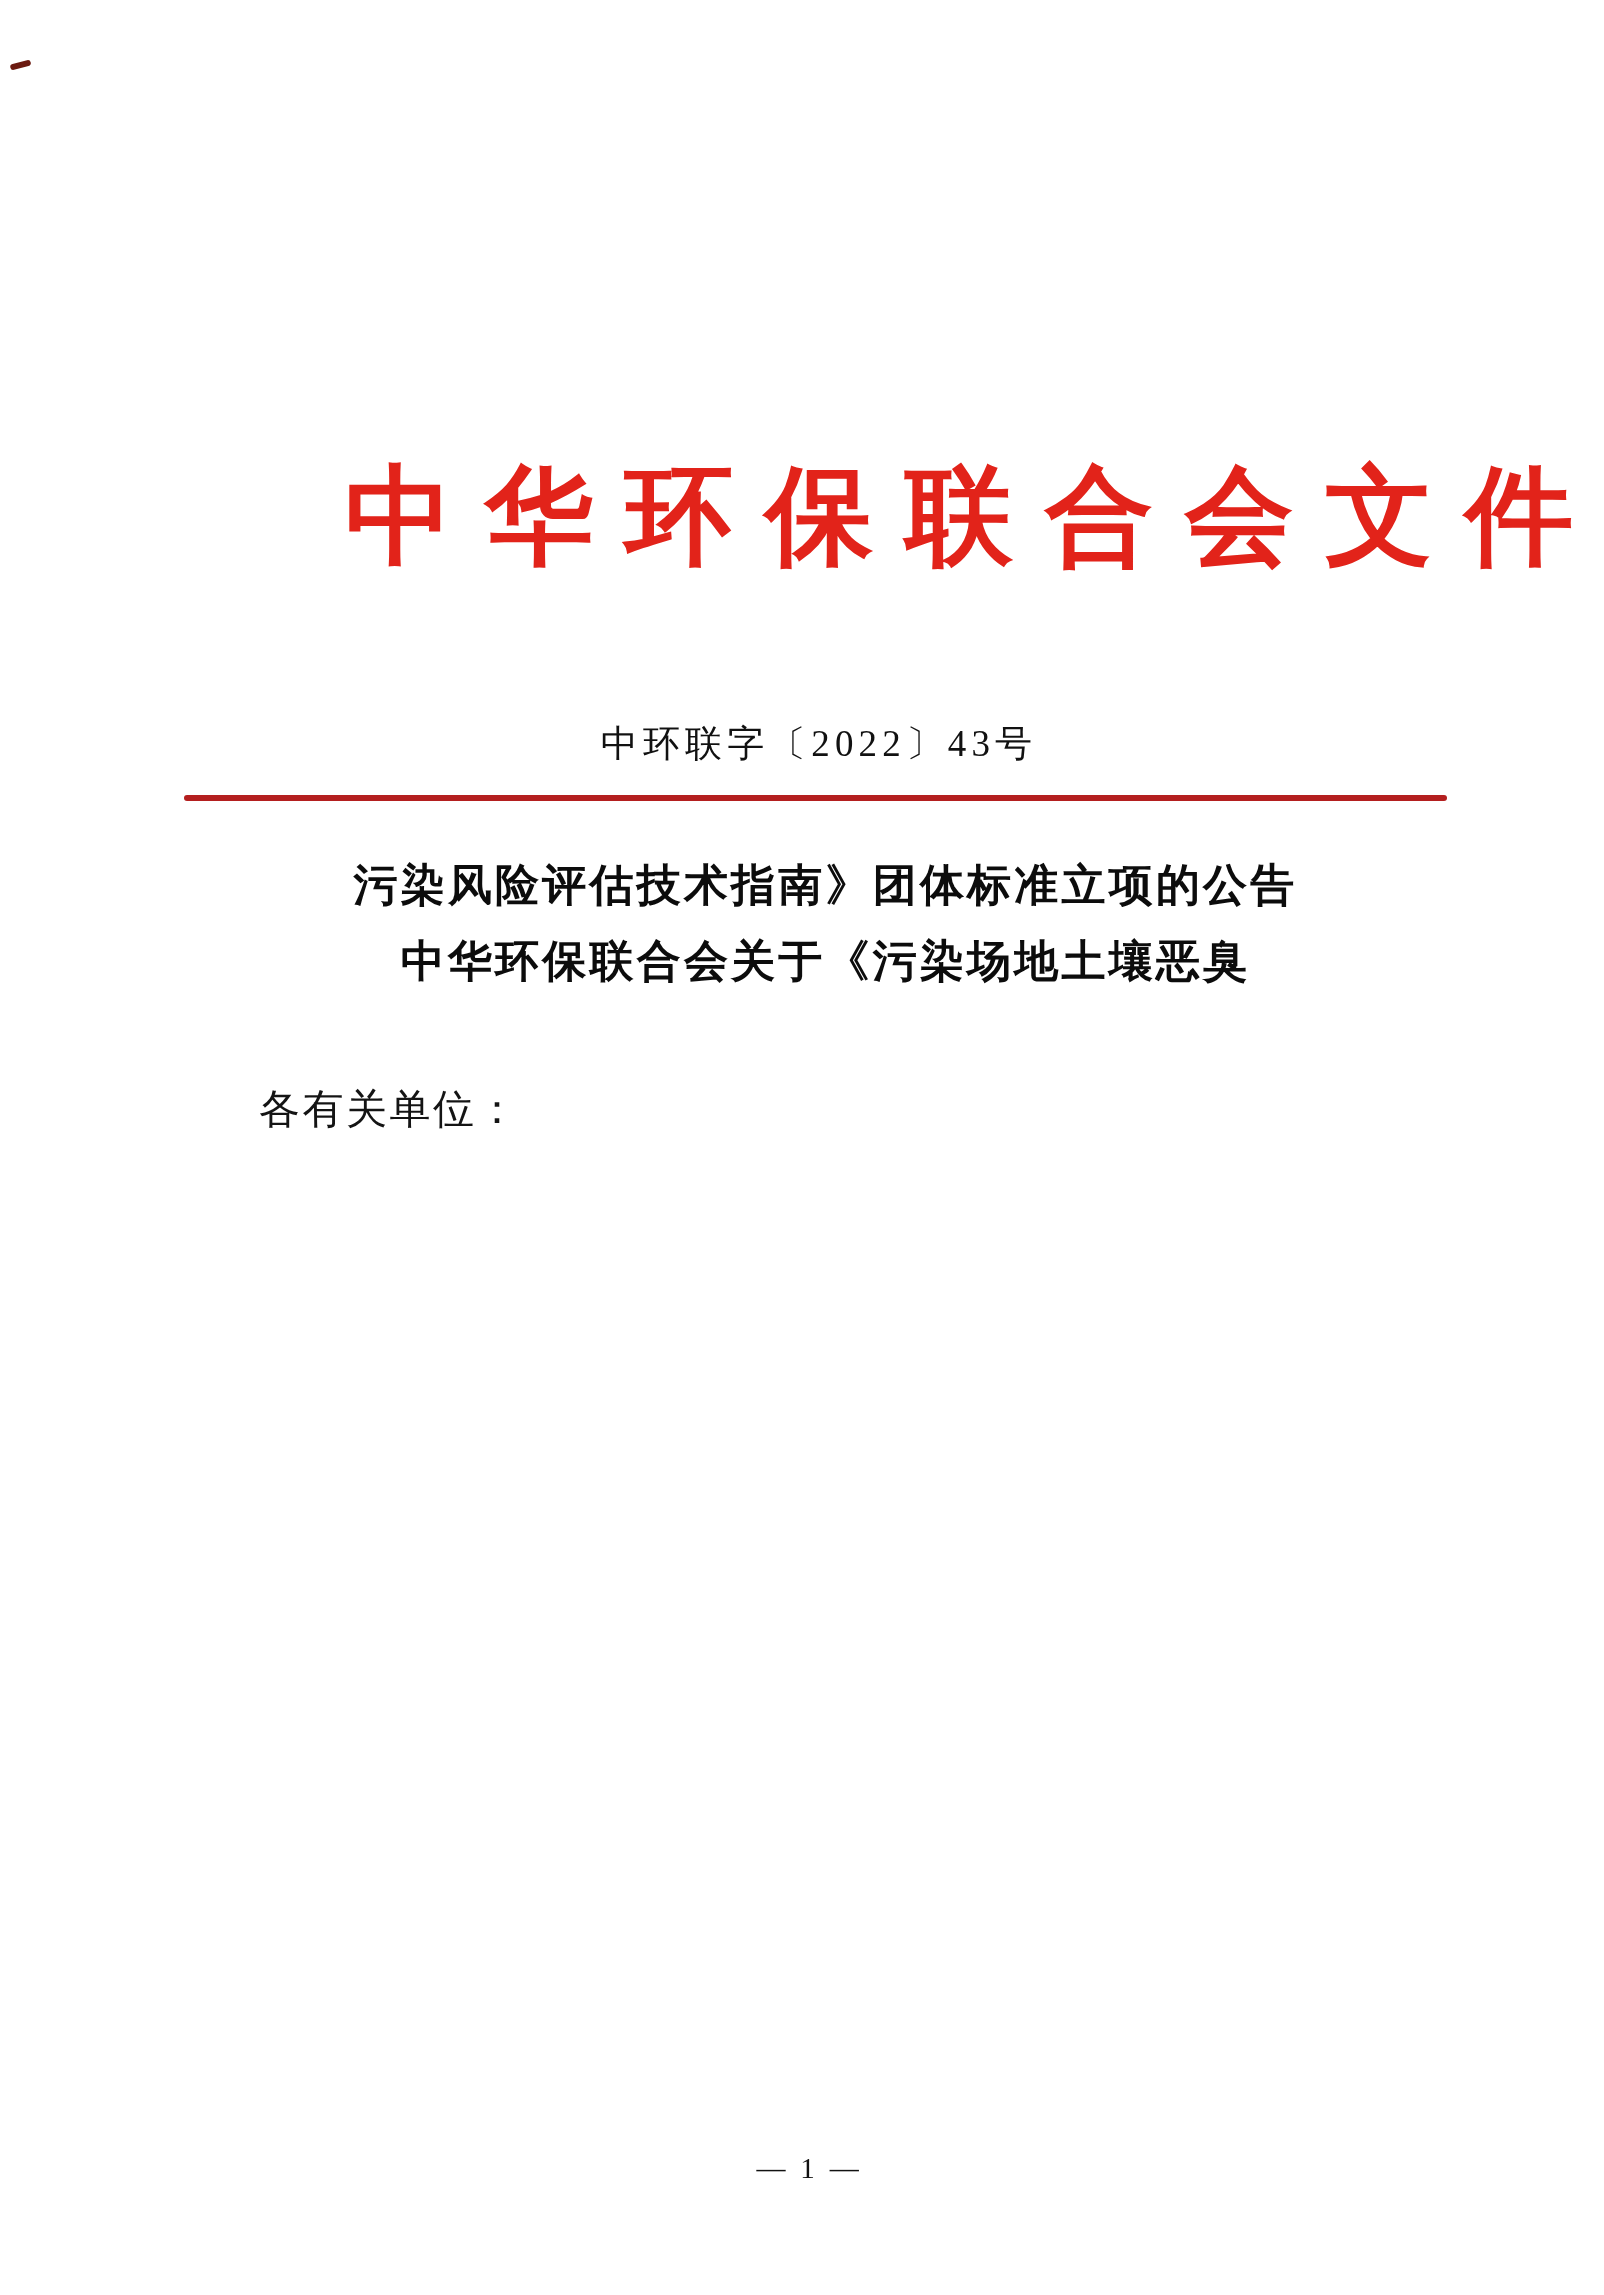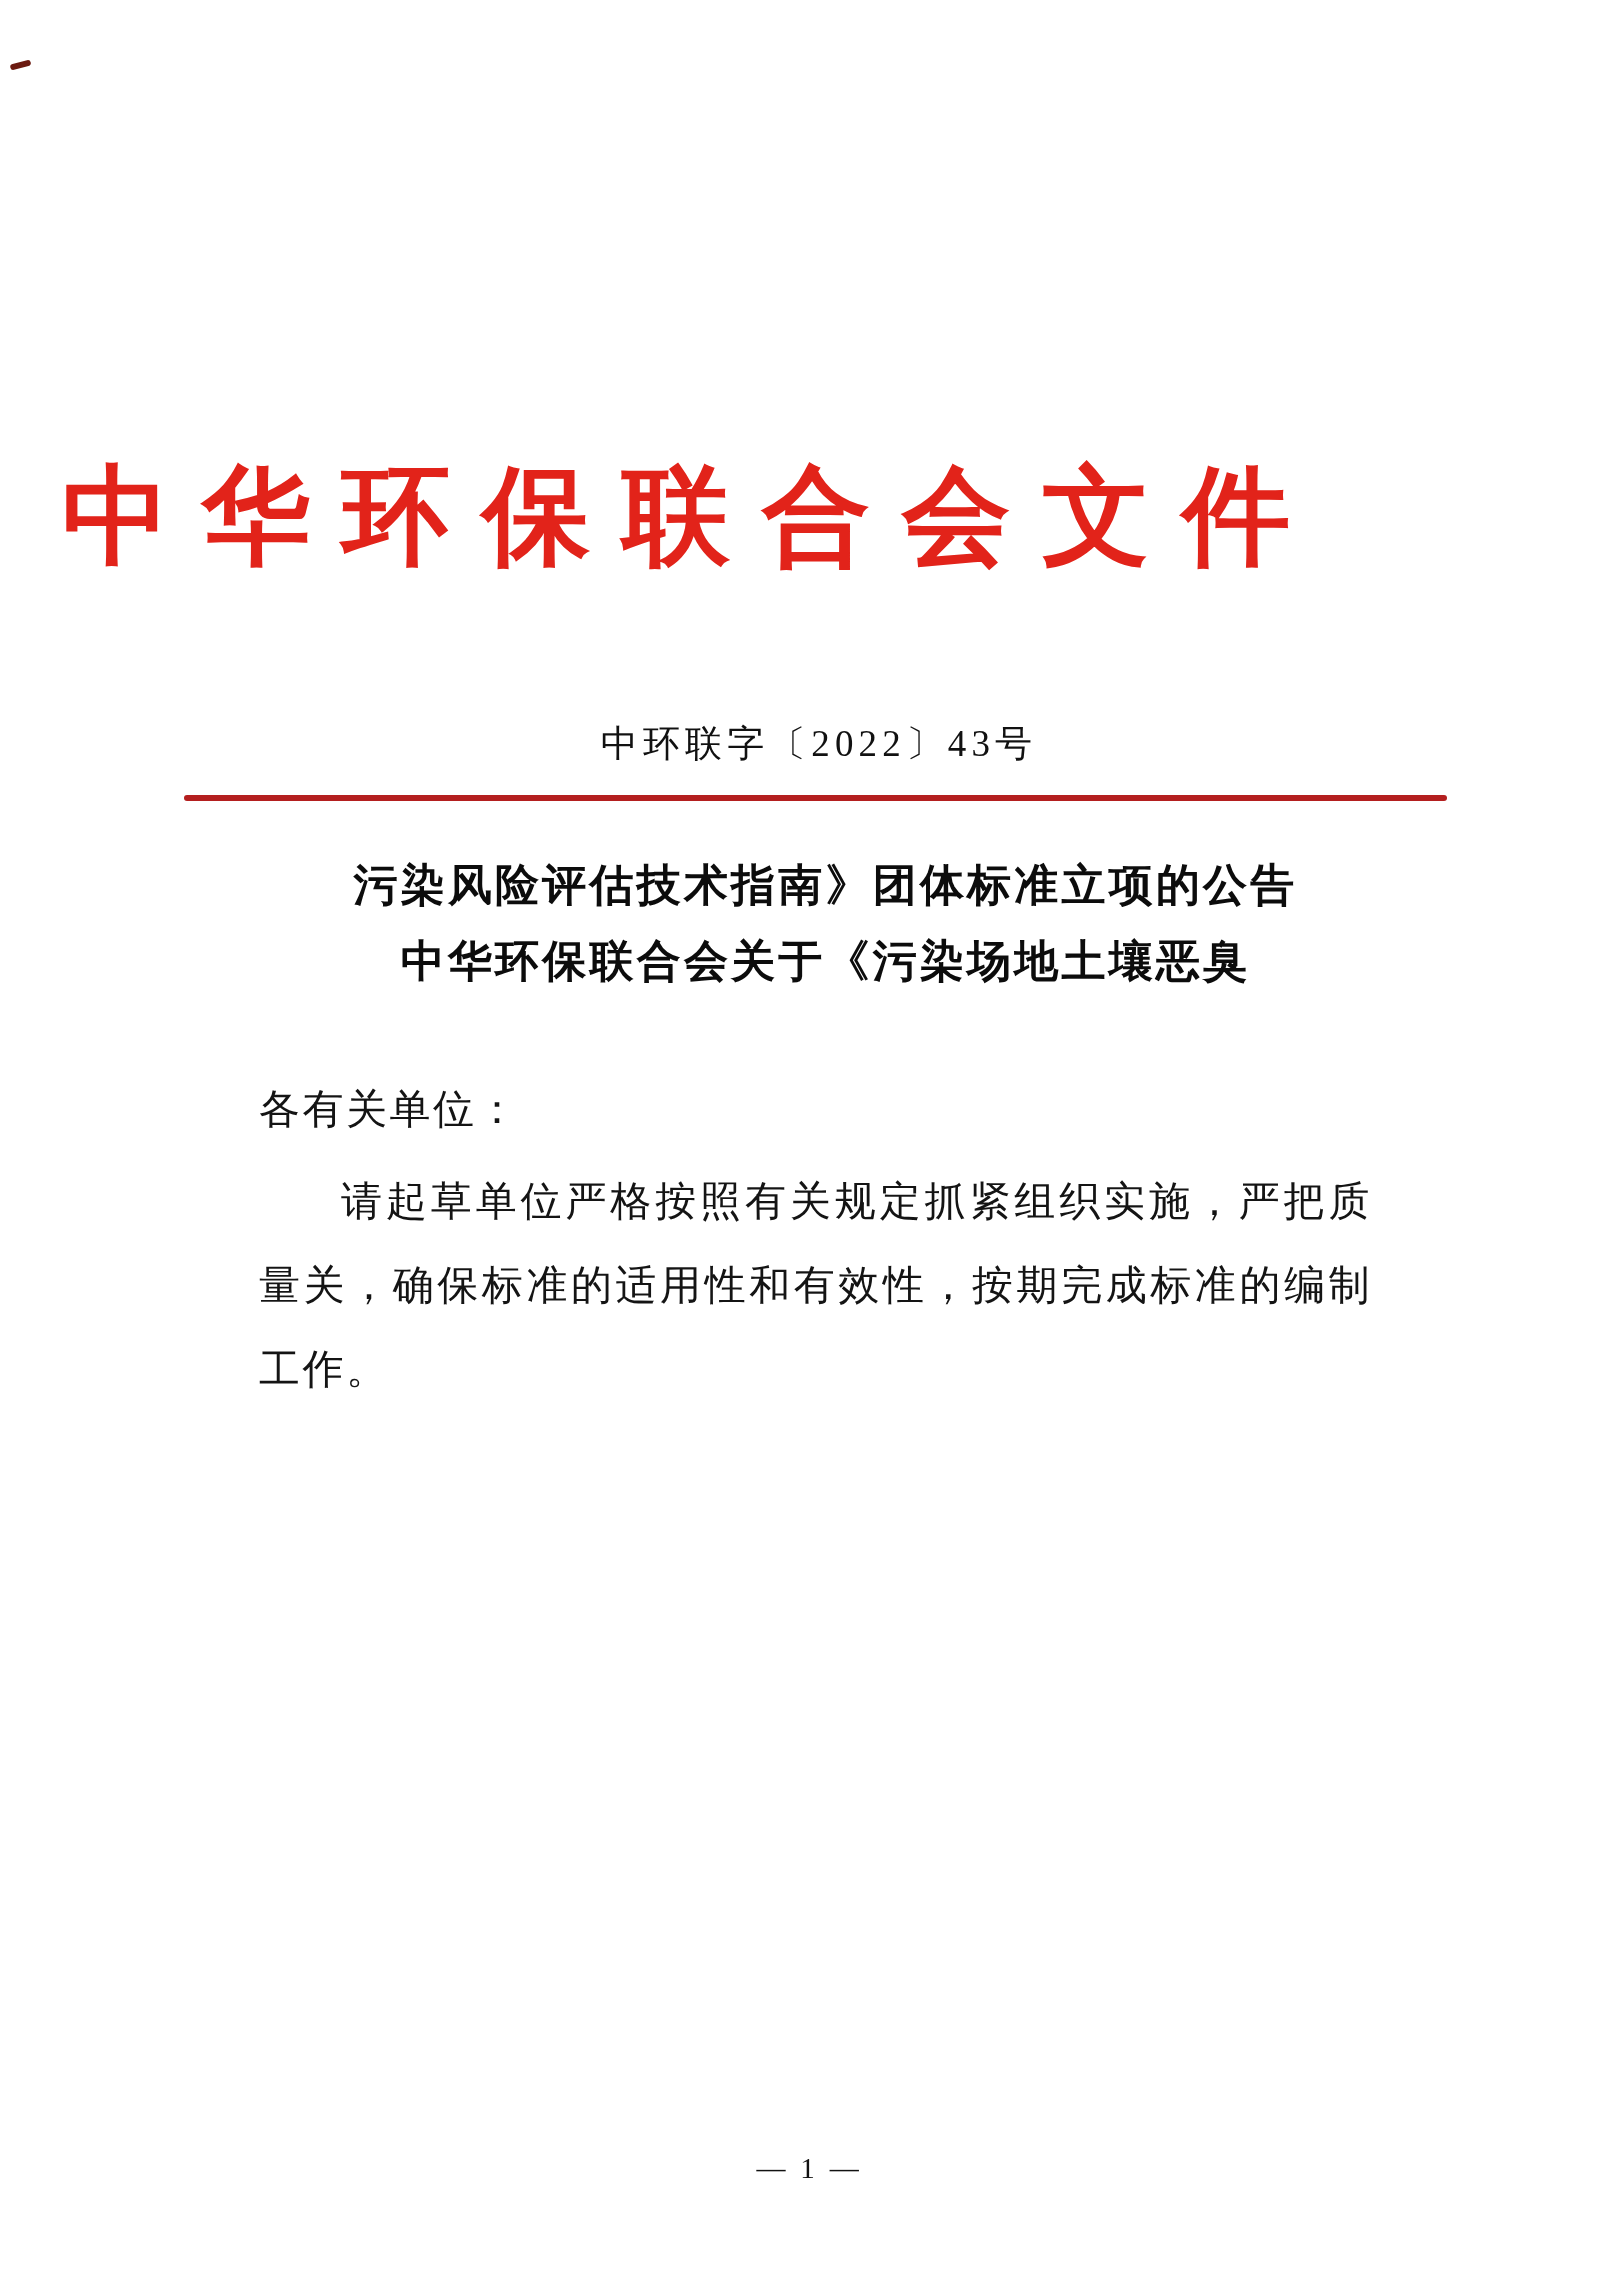--- a/index.html
+++ b/index.html
@@ -28,21 +28,21 @@
     transform: rotate(-15deg);
   }
   
   .letterhead {
     position: absolute;
     top: 452px;
     left: 0;
     right: 0;
     margin: 0;
     padding-left: 62px;
-    text-align: left;
+    text-align: right;
     font-size: 108px;
     line-height: 1.2;
     font-weight: 700;
     letter-spacing: 32px;
     color: #e2231a;
     white-space: nowrap;
   }
   
   .doc-number {
     position: absolute;
@@ -134,19 +134,18 @@
 
   <hr class="red-divider">
 
   <h2 class="notice-title">
     <span class="t-line">污染风险评估技术指南》团体标准立项的公告</span>
     <span class="t-line">中华环保联合会关于《污染场地土壤恶臭</span>
   </h2>
 
   <div class="body-text">
     <p class="salutation">各有关单位：</p>
-    <p class="para">请起草单位严格按照有关规定抓紧组织实施，严把质量关，确保标准的适用性和有效性，按期完成标准的编制工作。</p>
   </div>
 
   <div class="page-number">— 1 —</div>
 
 </div>
 
 
 </body></html>

